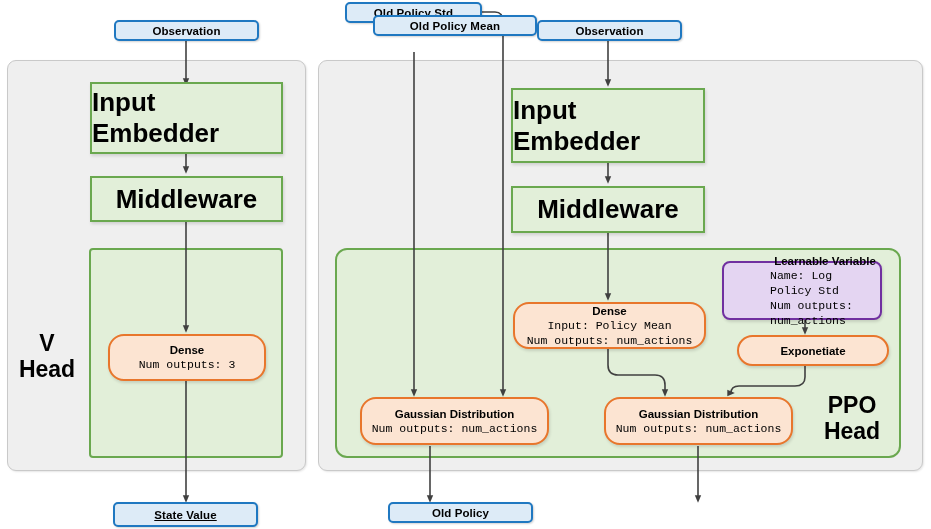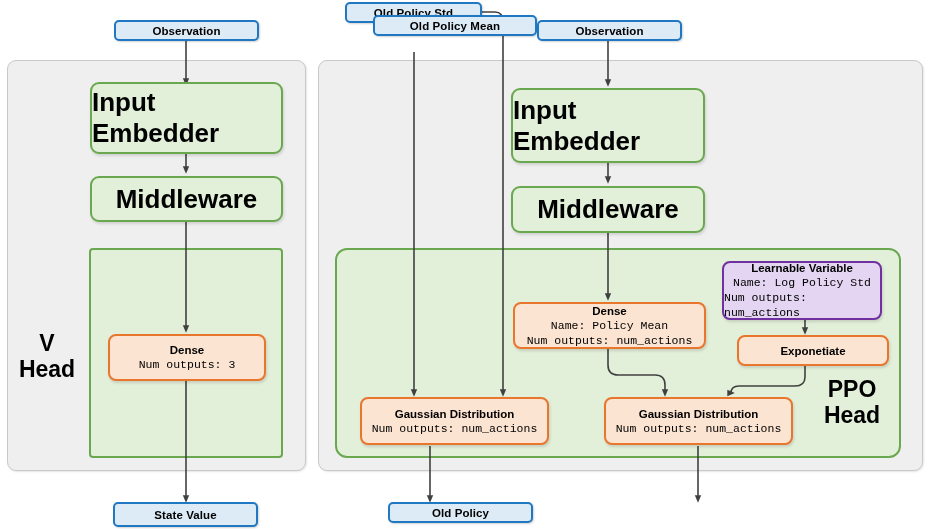--- a/index.html
+++ b/index.html
@@ -31,39 +31,39 @@
     position:absolute;box-sizing:border-box;
     background:#ddebf7;border:2px solid #1f78c1;border-radius:5px;
     display:flex;align-items:center;justify-content:center;
     font-size:11.5px;font-weight:bold;color:#000;letter-spacing:.1px;
     box-shadow:1px 1px 2px rgba(0,0,0,0.18);
   }
 
   
   .block-green{
     position:absolute;box-sizing:border-box;
-    background:#e2efd9;border:2px solid #6aa84f;border-radius:9px;
+    background:#e2efd9;border:2px solid #6aa84f;border-radius:0;
     display:flex;align-items:center;justify-content:center;
     font-size:26px;font-weight:bold;color:#000;
     box-shadow:1px 2px 3px rgba(0,0,0,0.13);
   }
 
   
   .block-orange{
     position:absolute;box-sizing:border-box;
-    background:#fce4d2;border:2px solid #e8762c;border-radius:8px;
+    background:#fce4d2;border:2px solid #e8762c;border-radius:16px;
     display:flex;flex-direction:column;align-items:center;justify-content:center;
     color:#000;box-shadow:1px 2px 3px rgba(0,0,0,0.13);
   }
   
   .block-purple{
     position:absolute;box-sizing:border-box;
     background:#e4d5f2;border:2px solid #7030a0;border-radius:8px;
     display:flex;flex-direction:column;align-items:center;justify-content:center;
-    color:#000;box-shadow:1px 2px 3px rgba(0,0,0,0.13);
+    color:#000;box-shadow:1px 2px 3px rgba(0,0,0,0.13);padding-left:46px;
   }
   .l1{font-size:11.5px;font-weight:bold;line-height:14px;}
   .l2{font-size:11.5px;font-weight:normal;line-height:15px;font-family:Liberation Mono, monospace;}
 
   .head-label{
     position:absolute;text-align:center;font-size:23px;font-weight:bold;color:#000;
     line-height:26px;
   }
 </style>
 </head>
@@ -132,21 +132,21 @@
     <div>V</div>
     <div>Head</div>
   </div>
 
   <div class="block-green" style="left:511px;top:88px;width:194px;height:75px;">Input Embedder</div>
 
   <div class="block-green" style="left:511px;top:186px;width:194px;height:47px;">Middleware</div>
 
   <div class="block-orange" style="left:513px;top:302px;width:193px;height:47px;">
     <span class="l1">Dense</span>
-    <span class="l2">Name: Policy Mean</span>
+    <span class="l2">Input: Policy Mean</span>
     <span class="l2">Num outputs: num_actions</span>
   </div>
 
   <div class="block-purple" style="left:722px;top:261px;width:160px;height:59px;">
     <span class="l1">Learnable Variable</span>
     <span class="l2">Name: Log Policy Std</span>
     <span class="l2">Num outputs: num_actions</span>
   </div>
 
   <div class="block-orange" style="left:737px;top:335px;width:152px;height:31px;">
@@ -156,23 +156,23 @@
   <div class="block-orange" style="left:360px;top:397px;width:189px;height:48px;">
     <span class="l1">Gaussian Distribution</span>
     <span class="l2">Num outputs: num_actions</span>
   </div>
 
   <div class="block-orange" style="left:604px;top:397px;width:189px;height:48px;">
     <span class="l1">Gaussian Distribution</span>
     <span class="l2">Num outputs: num_actions</span>
   </div>
 
-  <div class="head-label" style="left:806px;top:376px;width:92px;">
+  <div class="head-label" style="left:806px;top:392px;width:92px;">
     <div>PPO</div>
     <div>Head</div>
   </div>
 
-  <div class="io" style="left:113px;top:502px;width:145px;height:25px;">State Value</div>
+  <div class="io" style="left:113px;top:502px;width:145px;height:25px;text-decoration:underline;">State Value</div>
 
   <div class="io" style="left:388px;top:502px;width:145px;height:21px;">Old Policy</div>
 
 
 </div>
 
 </body></html>

